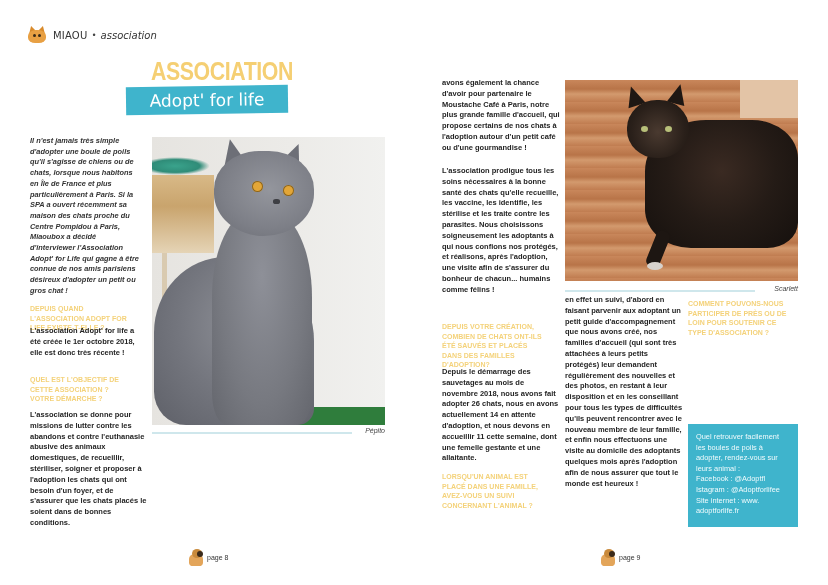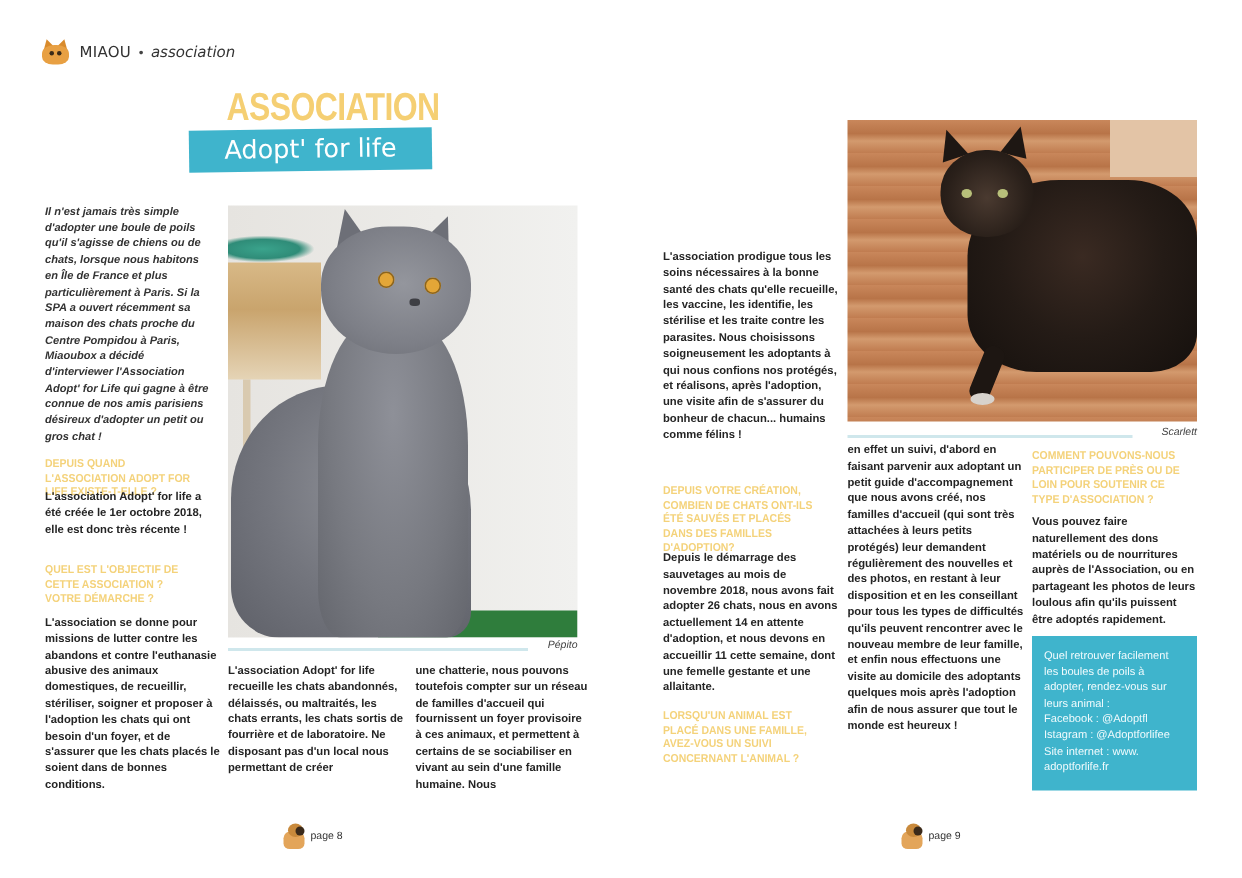--- a/index.html
+++ b/index.html
@@ -122,35 +122,34 @@
       <div class="ear l"></div>
       <div class="ear r"></div>
       <div class="cat-head"></div>
       <div class="eye l"></div>
       <div class="eye r"></div>
       <div class="nose"></div>
     </div>
     <div class="abs caption-rule" style="left:152px; top:432px; width:200px;"></div>
     <div class="abs caption" style="left:300px; top:427px; width:85px;">Pépito</div>
 
-    <div class="abs body-text" style="left:152px; top:442px; width:118px;">L'association Adopt' for life recueille les chats abandonnés, délaissés, ou maltraités, les chats errants, les chats sortis de fourrière et de laboratoire. Ne disposant pas d'un local nous permettant de créer</div>
-    <div class="abs body-text" style="left:277px; top:442px; width:115px;">une chatterie, nous pouvons toutefois compter sur un réseau de familles d'accueil qui fournissent un foyer provisoire à ces animaux, et permettent à certains de se sociabiliser en vivant au sein d'une famille humaine. Nous</div>
 
     <div class="abs footer" style="left:188px; top:549px;">
       <div class="footer-cat">
           <div class="b"></div>
           <div class="h"></div>
           <div class="m"></div>
         </div>
       <span class="label">page 8</span>
     </div>
   </div>
 
   <div class="page page-right"></div>
 
+  <div class="abs body-text" style="left:442px; top:78px; width:118px;">avons également la chance d'avoir pour partenaire le Moustache Café à Paris, notre plus grande famille d'accueil, qui propose certains de nos chats à l'adoption autour d'un petit café ou d'une gourmandise !</div>
   <div class="abs body-text" style="left:442px; top:166px; width:118px;">L'association prodigue tous les soins nécessaires à la bonne santé des chats qu'elle recueille, les vaccine, les identifie, les stérilise et les traite contre les parasites. Nous choisissons soigneusement les adoptants à qui nous confions nos protégés, et réalisons, après l'adoption, une visite afin de s'assurer du bonheur de chacun... humains comme félins !</div>
 
   <div class="abs heading" style="left:442px; top:322px; width:112px;">Depuis votre création, combien de chats ont-ils été sauvés et placés dans des familles d'adoption?</div>
   <div class="abs body-text" style="left:442px; top:367px; width:120px;">Depuis le démarrage des sauvetages au mois de novembre 2018, nous avons fait adopter 26 chats, nous en avons actuellement 14 en attente d'adoption, et nous devons en accueillir 11 cette semaine, dont une femelle gestante et une allaitante.</div>
 
   <div class="abs heading" style="left:442px; top:472px; width:112px;">Lorsqu'un animal est placé dans une famille, avez-vous un suivi concernant l'animal ?</div>
 
   <div class="abs body-text" style="left:565px; top:295px; width:118px;">en effet un suivi, d'abord en faisant parvenir aux adoptant un petit guide d'accompagnement que nous avons créé, nos familles d'accueil (qui sont très attachées à leurs petits protégés) leur demandent régulièrement des nouvelles et des photos, en restant à leur disposition et en les conseillant pour tous les types de difficultés qu'ils peuvent rencontrer avec le nouveau membre de leur famille, et enfin nous effectuons une visite au domicile des adoptants quelques mois après l'adoption afin de nous assurer que tout le monde est heureux !</div>
 
   <div class="abs photo scarlett">
@@ -161,21 +160,20 @@
     <div class="head"></div>
     <div class="eye l"></div>
     <div class="eye r"></div>
     <div class="leg"></div>
     <div class="paw"></div>
   </div>
   <div class="abs caption-rule" style="left:565px; top:290px; width:190px;"></div>
   <div class="abs caption" style="left:720px; top:285px; width:78px;">Scarlett</div>
 
   <div class="abs heading" style="left:688px; top:299px; width:110px;">Comment pouvons-nous participer de près ou de loin pour soutenir ce type d'association ?</div>
-  <div class="abs body-text" style="left:688px; top:343px; width:112px;">Vous pouvez faire naturellement des dons matériels ou de nourritures auprès de l'Association, ou en partageant les photos de leurs loulous afin qu'ils puissent être adoptés rapidement.</div>
 
   <div class="abs info-box">
     <div>Quel retrouver facilement</div>
     <div>les boules de poils à</div>
     <div>adopter, rendez-vous sur</div>
     <div>leurs animal :</div>
     <div>Facebook : @Adoptfl</div>
     <div>Istagram : @Adoptforlifee</div>
     <div>Site internet : www.</div>
     <div>adoptforlife.fr</div>

